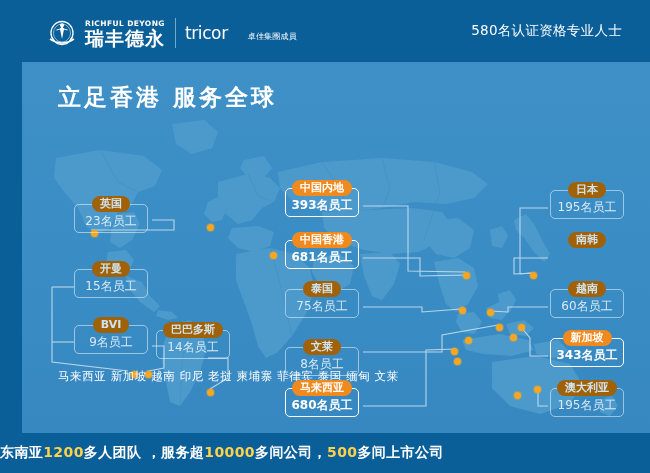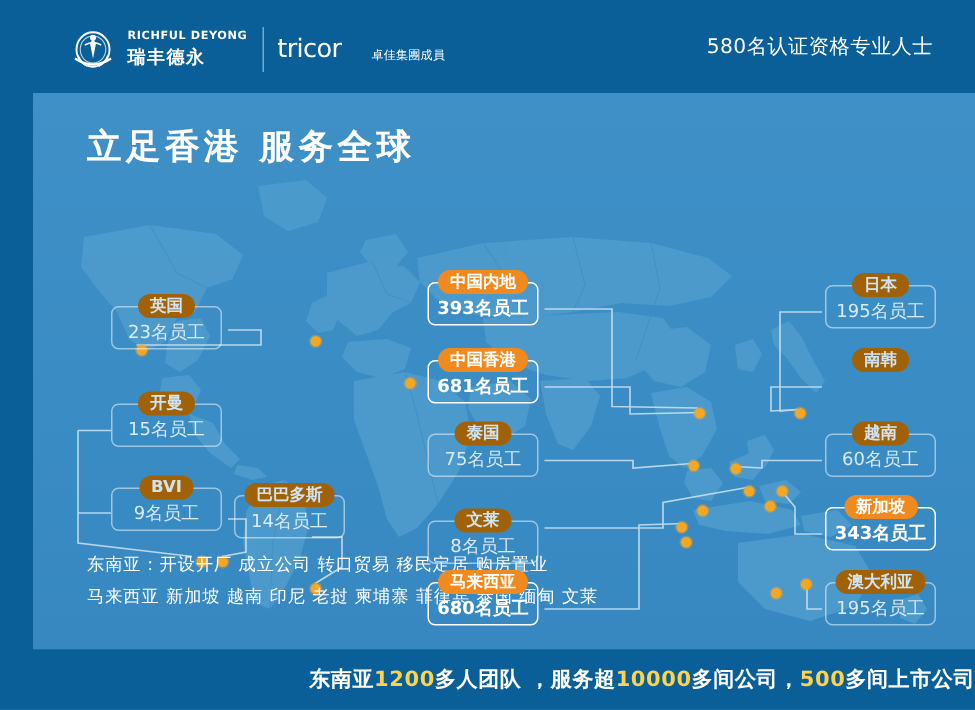--- a/index.html
+++ b/index.html
@@ -12,21 +12,21 @@
   .poster{position:relative;width:650px;height:473px;background:#0a5f99;}
 
   
   .header{position:absolute;left:0;top:0;width:650px;height:62px;background:#0a5f99;}
   .logo-block{position:absolute;left:46px;top:17px;display:flex;align-items:center;height:32px;}
   .crest{width:32px;height:32px;flex:0 0 32px;position:relative;}
   .crest svg{display:block;}
   .cn-wrap{margin-left:7px;display:flex;flex-direction:column;justify-content:center;height:32px;}
   .cn-en{font-size:7.5px;font-weight:bold;color:#ffffff;letter-spacing:.4px;line-height:9px;
          font-family:"DejaVu Sans","Liberation Sans",sans-serif;}
-  .cn-zh{font-size:12px;font-weight:bold;color:#ffffff;letter-spacing:1px;line-height:18px;margin-top:1px;}
+  .cn-zh{font-size:19px;font-weight:bold;color:#ffffff;letter-spacing:1px;line-height:18px;margin-top:1px;}
   .divider-v{width:1px;height:30px;background:#7fb8da;margin:0 9px 0 10px;opacity:.85;}
   .tricor{display:flex;align-items:flex-end;gap:16px;}
   .tricor-name{font-size:17px;color:#ffffff;letter-spacing:-.4px;line-height:17px;font-weight:500;
                font-family:"DejaVu Sans","Liberation Sans",sans-serif;}
   .tricor-sub{font-size:8px;color:#ffffff;margin-left:4px;line-height:11px;letter-spacing:.2px;}
   .header-right{position:absolute;right:28px;top:0;height:62px;display:flex;align-items:center;}
   .header-right span{font-size:13.5px;color:#ffffff;letter-spacing:.3px;}
 
   
   .panel{position:absolute;left:22px;top:62px;width:628px;height:371px;background:#3a8cc4;overflow:hidden;}
@@ -62,21 +62,21 @@
   
   .lbl.hot .cap{background:#f08a1e;color:#ffffff;}
   .lbl.hot .box{color:#ffffff;border-color:#ffffff;font-weight:bold;}
 
   
   .notes{position:absolute;left:36px;top:304px;}
   .notes div{font-size:11.5px;color:#ffffff;letter-spacing:.6px;line-height:21px;white-space:nowrap;}
 
   
   .footer{position:absolute;left:0;top:433px;width:650px;height:40px;background:#0a5f99;
-          display:flex;align-items:center;justify-content:flex-end;}
+          display:flex;align-items:center;justify-content:flex-start;}
   .footer .txt{font-size:14px;font-weight:bold;color:#ffffff;letter-spacing:.4px;}
   .footer .num{color:#ffd24d;}
   .sep{position:absolute;left:22px;top:433px;width:628px;height:2px;background:#1b77b4;}
 </style>
 </head>
 <body>
 
 <div class="poster">
 
   <div class="header">
@@ -292,21 +292,20 @@
           <span class="cap">新加坡</span>
           <div class="box">343名员工</div>
         </div>
         <div class="lbl mut" style="left: 528px; top: 318px;">
           <span class="cap">澳大利亚</span>
           <div class="box">195名员工</div>
         </div>
       </div>
 
     <div class="notes">
-      <div>东南亚：开设开厂  成立公司  转口贸易  移民定居  购房置业</div>
       <div>马来西亚  新加坡  越南  印尼  老挝  柬埔寨  菲律宾  泰国  缅甸  文莱</div>
     </div>
   </div>
 
   <div class="sep"></div>
 
   <div class="footer">
     <div class="txt" id="footer-host"><span>东南亚</span><span class="num">1200</span><span>多人团队 ，服务超</span><span class="num">10000</span><span>多间公司，</span><span class="num">500</span><span>多间上市公司</span></div>
   </div>
 

